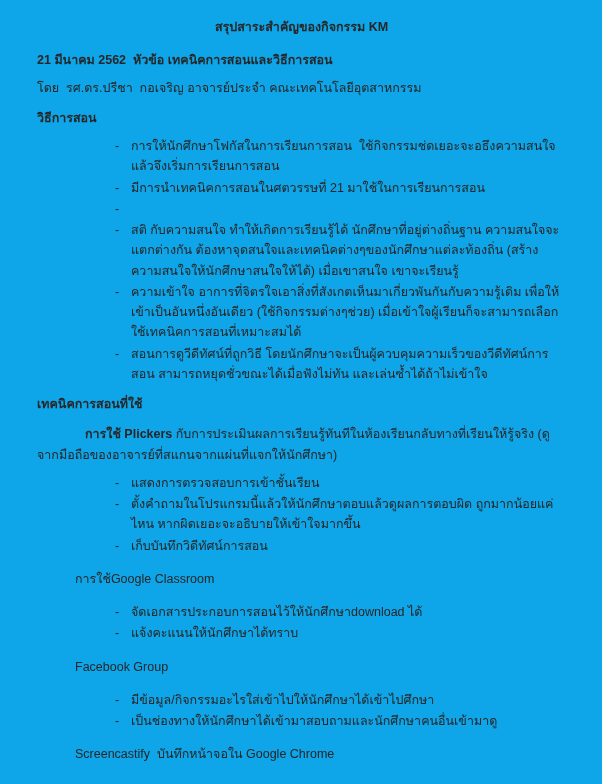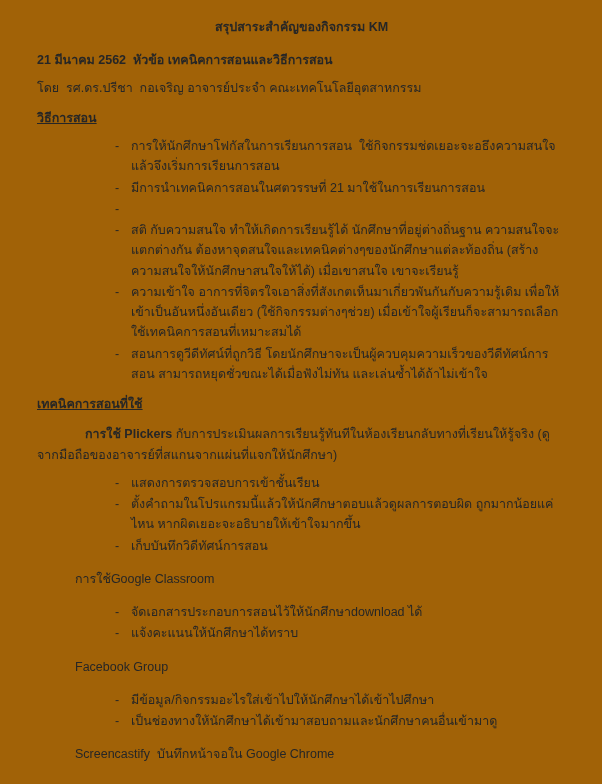--- a/index.html
+++ b/index.html
@@ -1,37 +1,37 @@
 <!DOCTYPE html>
 <html><head>
 <meta charset="utf-8">
 <style>
   html, body { margin: 0; padding: 0; background: #ffffff; }
   .page {
     position: relative;
     width: 602px;
     height: 784px;
     box-sizing: border-box;
-    background: #a16207;
+    background: #0ea5e9;
     color: #262626;
     font-family: "Liberation Sans", "DejaVu Sans", sans-serif;
     font-size: 12.5px;
     line-height: 1.62;
     padding: 17px 36px 0 37px;
     overflow: hidden;
   }
   .ws { white-space: pre-wrap; }
   .bold { font-weight: bold; }
   .title {
     text-align: center;
     font-weight: bold;
     margin: 0 0 13px 0;
   }
   p.line { margin: 0 0 7px 0; }
-  p.heading { margin: 10px 0 8px 0; font-weight: bold; text-decoration: underline; }
+  p.heading { margin: 10px 0 8px 0; font-weight: bold; }
   p.sub { margin: 13px 0 13px 38px; }
   p.para {
     margin: 10px 0 8px 0;
     text-indent: 48px;
   }
   .bullets { margin: 2px 0 6px 0; }
   .bullet {
     display: flex;
     align-items: flex-start;
     margin: 0 0 1px 0;

